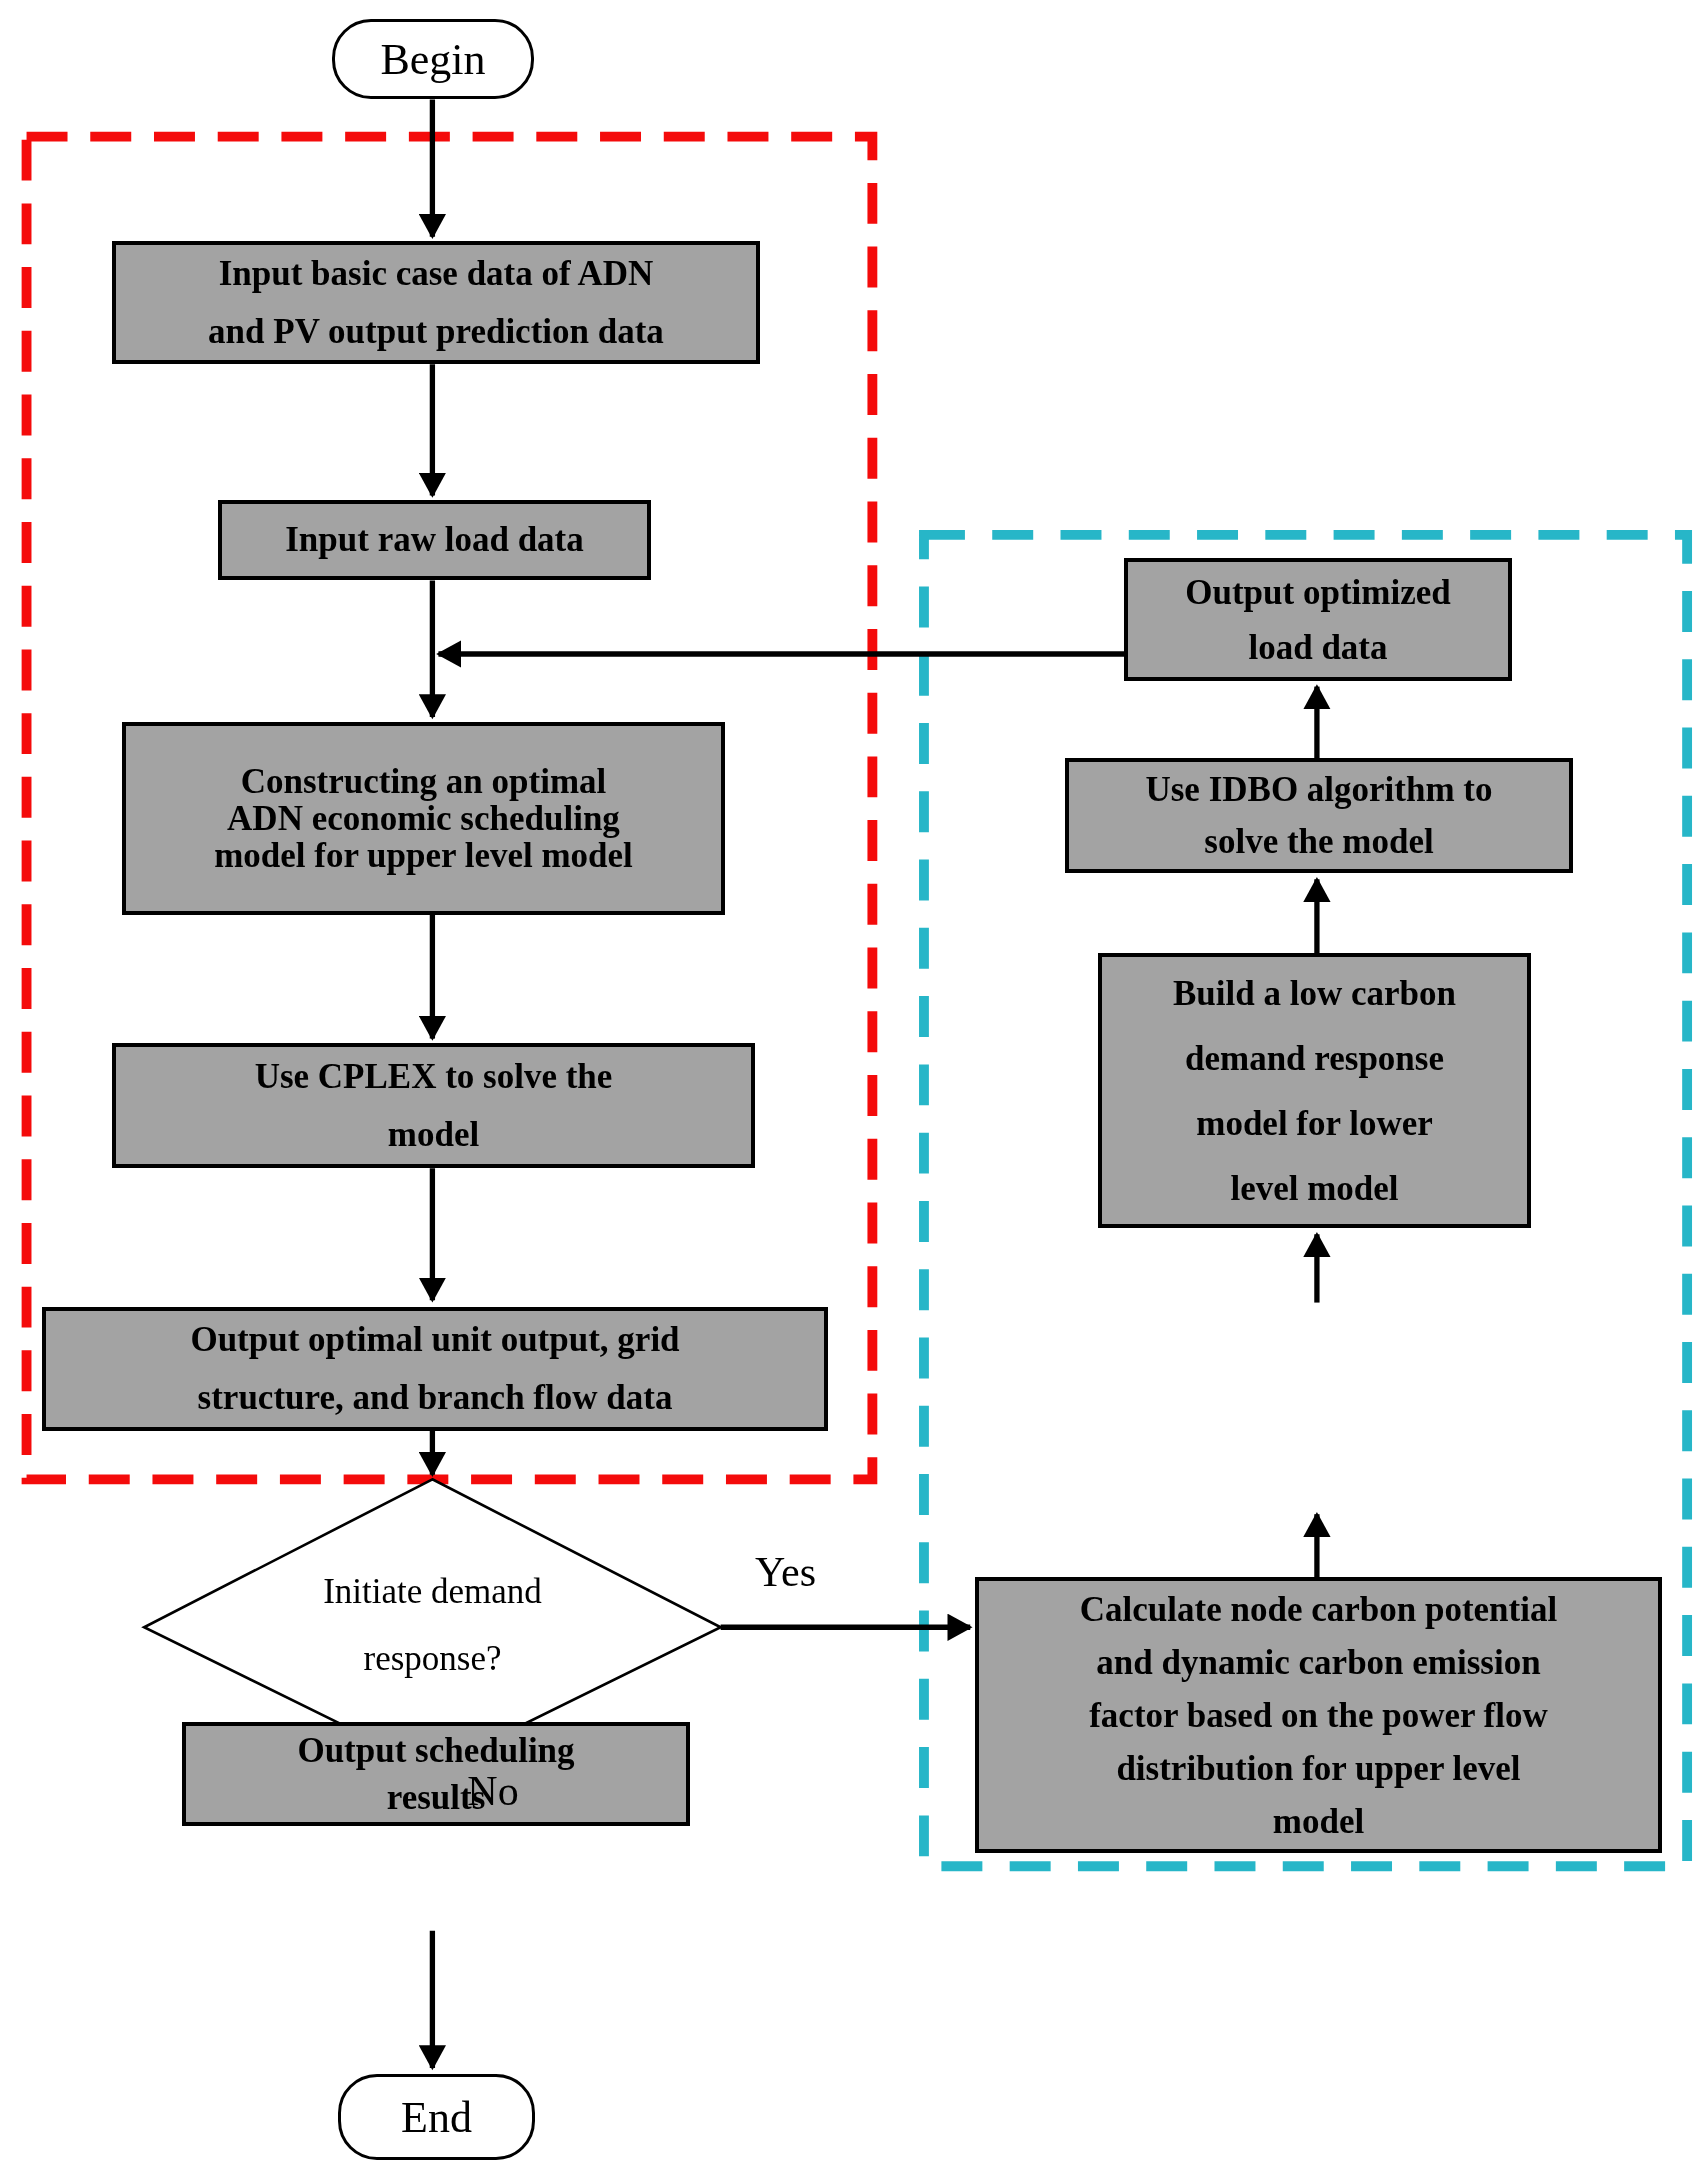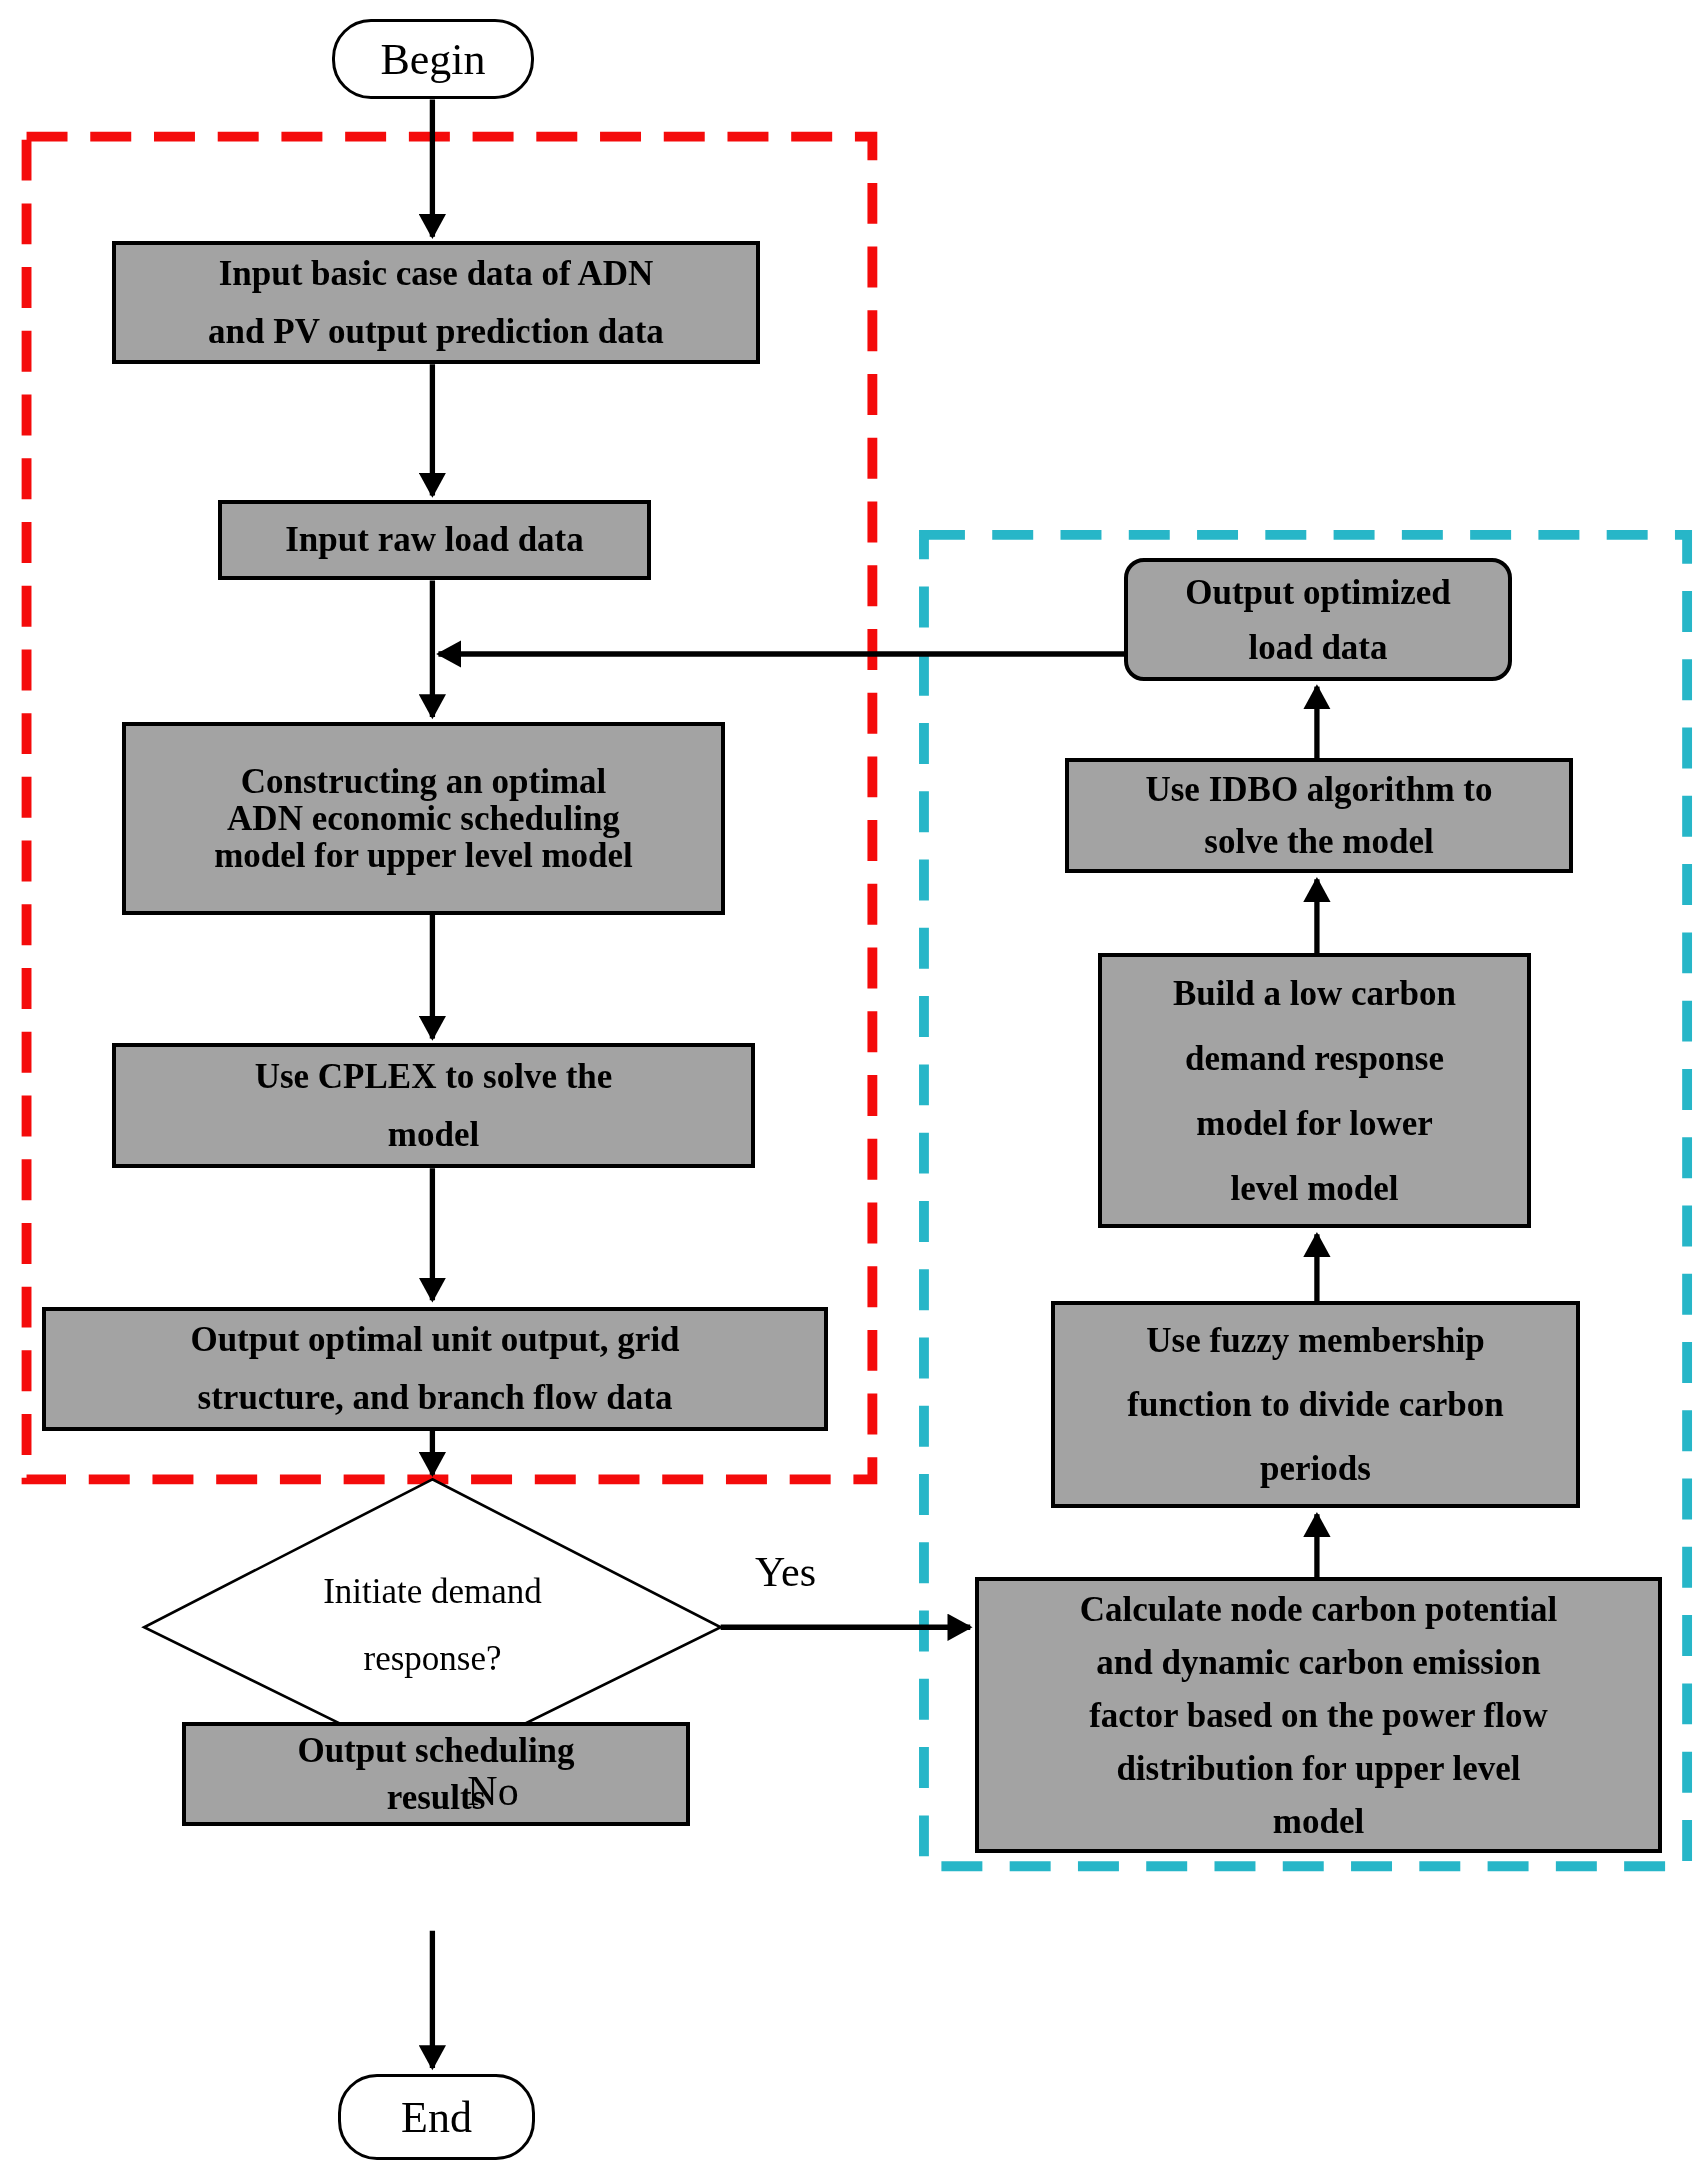--- a/index.html
+++ b/index.html
@@ -69,21 +69,21 @@
   }
   
   #n-begin  { left: 332px;  top: 19px;   width: 202px;  height: 80px; }
   #n-box1   { left: 112px;  top: 241px;  width: 648px;  height: 123px; }
   #n-box2   { left: 218px;  top: 500px;  width: 433px;  height: 80px; line-height: 46px; }
   #n-box3   { left: 122px;  top: 722px;  width: 603px;  height: 193px; line-height: 37px; }
   #n-box4   { left: 112px;  top: 1043px; width: 643px;  height: 125px; }
   #n-box5   { left: 42px;   top: 1307px; width: 786px; height: 124px; }
   #n-box6   { left: 182px;  top: 1722px; width: 508px;  height: 104px; line-height: 47px; }
   #n-end    { left: 338px;  top: 2074px; width: 197px;  height: 86px; }
-  #n-r1     { left: 1124px; top: 558px;  width: 388px;  height: 123px; line-height: 55px; border-radius: 20px; }
+  #n-r1     { left: 1124px; top: 558px;  width: 388px;  height: 123px; line-height: 55px; }
   #n-r2     { left: 1065px; top: 758px;  width: 508px;  height: 115px; line-height: 52px; }
   #n-r3     { left: 1098px; top: 953px; width: 433px;  height: 275px; line-height: 65px; }
   #n-r4     { left: 1051px; top: 1301px; width: 529px;  height: 207px; line-height: 64px; }
   #n-r5     { left: 975px; top: 1577px; width: 687px;  height: 276px; line-height: 53px; }
   #n-diamond-label { left: 205px; top: 1544px; width: 455px; height: 161px; }
   #n-yes    { left: 721px;  top: 1544px; width: 129px;  height: 56px; }
   #n-no     { left: 449px;  top: 1766px; width: 88px;  height: 49px; }
 </style>
 </head>
 <body>
@@ -141,23 +141,20 @@
   <div id="n-no" class="floating-label">No</div>
 
   <div id="n-r1" class="node">Output optimized
 load data</div>
   <div id="n-r2" class="node">Use IDBO algorithm to
 solve the model</div>
   <div id="n-r3" class="node">Build a low carbon
 demand response
 model for lower
 level model</div>
-  <div id="n-r4" class="node">Use fuzzy membership
-function to divide carbon
-periods</div>
   <div id="n-r5" class="node">Calculate node carbon potential
 and dynamic carbon emission
 factor based on the power flow
 distribution for upper level
 model</div>
 
 </div>
 
 
 </body></html>

